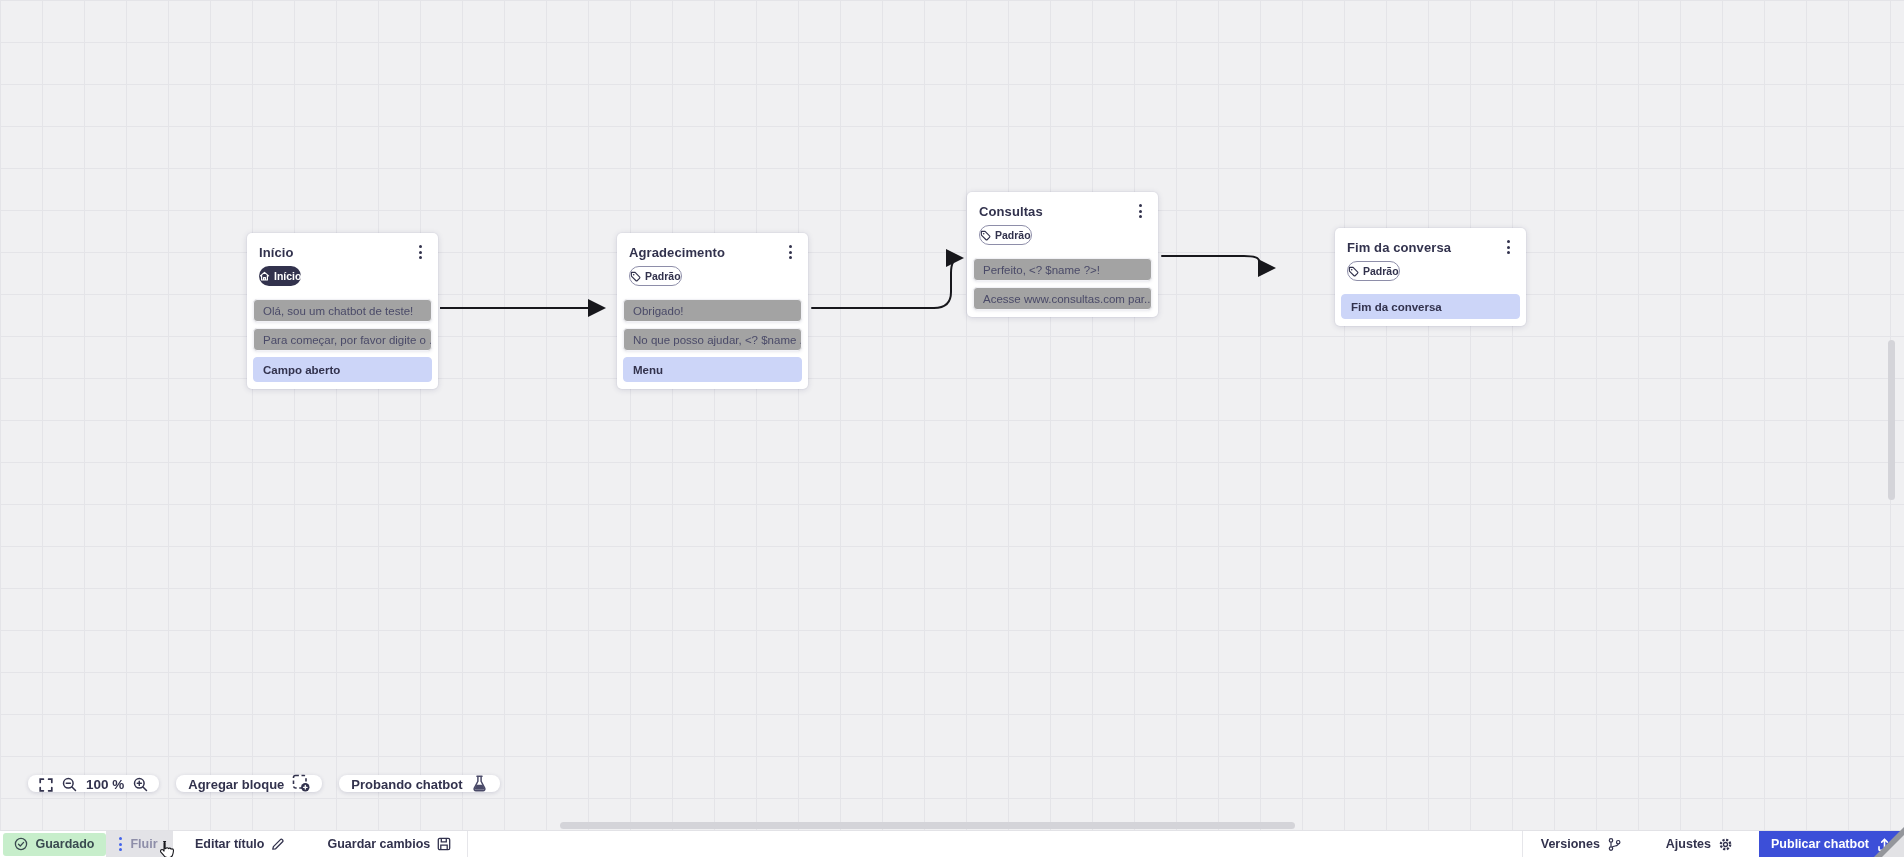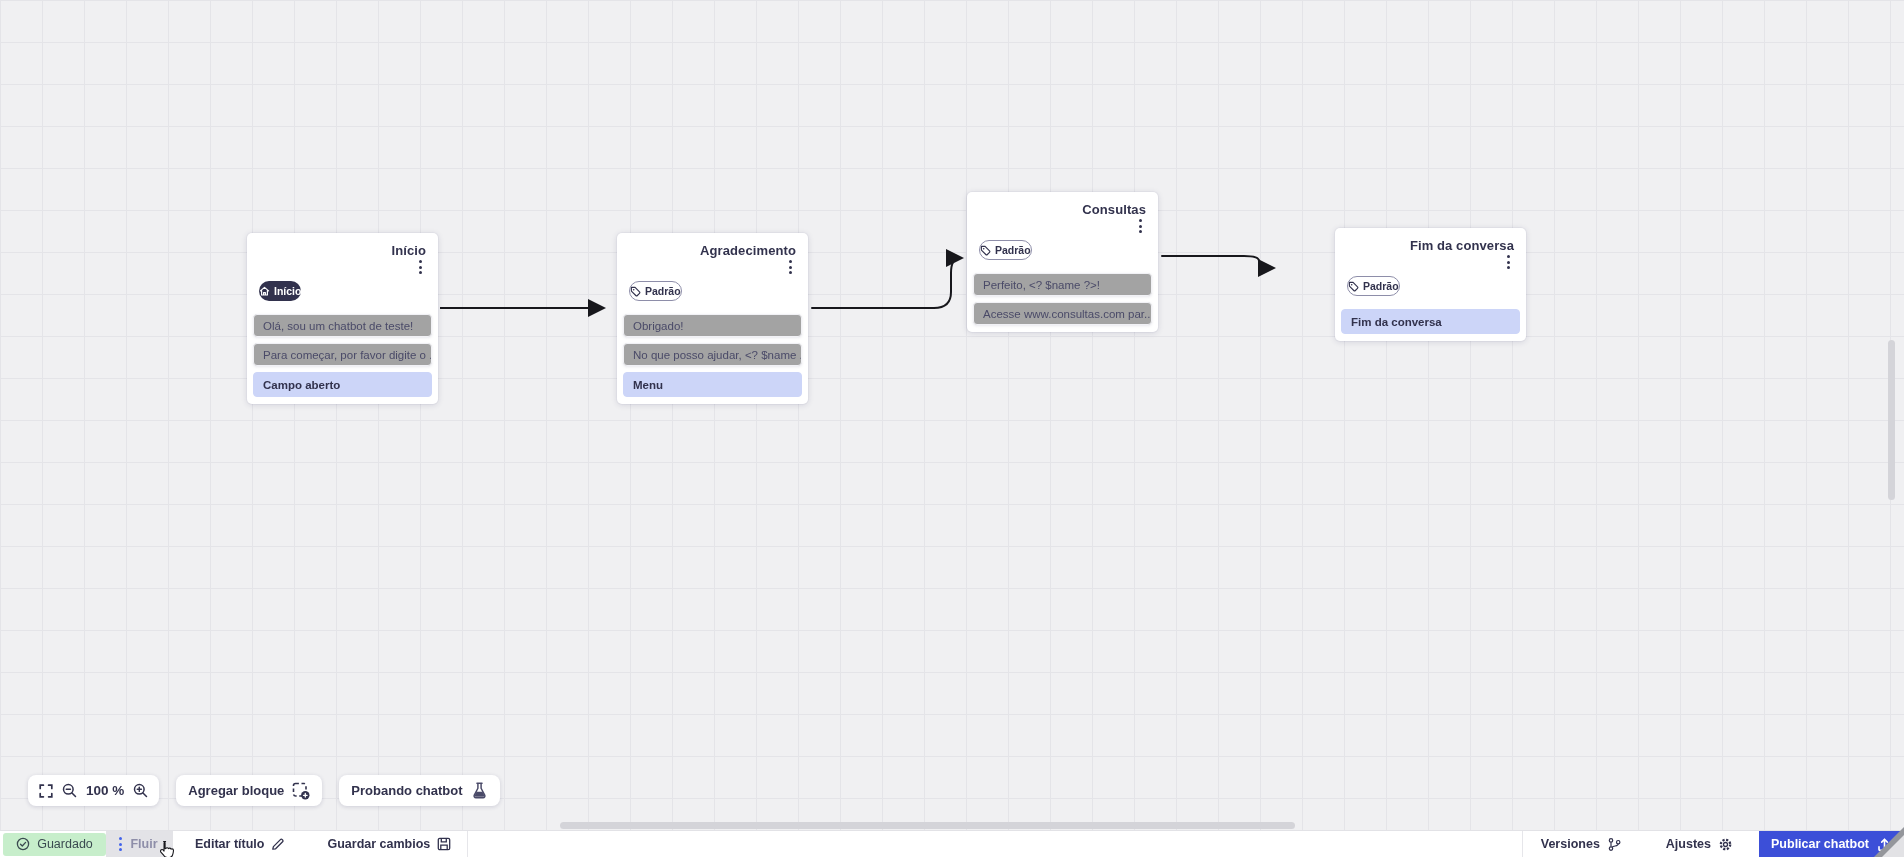--- a/index.html
+++ b/index.html
@@ -15,21 +15,21 @@
       linear-gradient(to bottom, #e4e4e8 1px, transparent 1px);
     background-size:42px 42px;
   }
   .edges { position:absolute; inset:0; pointer-events:none; }
 
   
   .node {
     position:absolute; width:191px; background:#fff; border-radius:5px;
     box-shadow:0 1px 6px rgba(33,33,82,.14), 0 0 0 1px rgba(33,33,82,.03);
   }
-  .node-header { display:flex; justify-content:space-between; align-items:flex-end; padding:10px 12px 3px;flex-direction:column; }
+  .node-header { display:flex; justify-content:space-between; align-items:center; padding:10px 12px 3px; }
   .node-title { font-size:13px; font-weight:700; color:#32324d; letter-spacing:.1px; }
   .kebab { display:flex; flex-direction:column; gap:2.5px; align-items:center; padding:2px 4px; cursor:pointer; }
   .kebab i { width:3px; height:3px; border-radius:50%; background:#32324d; }
   .badge-row { padding:2px 12px 9px; }
   .badge { display:inline-flex; align-items:center; gap:4px; height:20px; padding:0 0; border-radius:11px; font-size:10.5px; font-weight:700; }
   .badge.dark { background:#32324d; color:#fff; }
   .badge.outline { background:#fff; border:1px solid #8e8ea9; color:#32324d; }
   .rows { padding:4px 6px 7px; display:flex; flex-direction:column; gap:6px; }
   .row {
     background:#a3a3a3; border:1px solid #f1f1f5; border-radius:4px;
@@ -42,38 +42,38 @@
     color:#32324d; font-weight:700; padding:6px 9px 5px;
   }
 
   
   .hscroll { position:absolute; left:560px; top:822px; width:735px; height:7px; border-radius:4px; background:#d4d4d9; }
   .vscroll { position:absolute; left:1888px; top:340px; width:7px; height:160px; border-radius:4px; background:#d4d4d9; }
 
   
   .fab-bar { position:absolute; left:28px; top:775px; display:flex; gap:17px; align-items:center; }
   .fab {
-    background:#fff; border:none; border-radius:8px; height:31px;
+    background:#fff; border:none; border-radius:8px; height:17px;
     box-shadow:0 1px 4px rgba(33,33,82,.16);
-    display:flex; align-items:center; gap:8px; padding:0 12px;
+    display:flex; align-items:flex-end; gap:8px; padding:0 12px;
     font-family:inherit; font-size:13px; font-weight:700; color:#32324d; cursor:pointer;
   }
   .zoom-pill { gap:9px; padding:0 11px; }
   .zoom-pill .zval { font-size:13.5px; font-weight:700; color:#32324d; }
   .iconbtn { display:flex; align-items:center; cursor:pointer; background:none; border:none; padding:0; }
 
   
   .statusbar {
     position:absolute; left:0; right:0; bottom:0; height:27px; background:#fff;
     border-top:1px solid #e2e2e6; display:flex; align-items:center; font-size:12.5px; color:#32324d;
   }
   .saved-pill {
     margin-left:3px; width:103px; height:23px; background:#c7eecb; border-radius:3px;
     display:flex; align-items:center; justify-content:center; gap:7px;
-    font-weight:400; color:#3a4a50;
+    font-weight:700; color:#3a4a50;
   }
   .flow-tab {
     width:67px; height:27px; background:#e3e3e7; display:flex; align-items:center;
     padding:0 10px; gap:0; cursor:pointer;
   }
   .drag-dots { display:flex; flex-direction:column; gap:2.5px; align-items:center; padding:2px 3px; cursor:grab; }
   .drag-dots i { width:3px; height:3px; border-radius:50%; background:#4263eb; }
   .flow-name { flex:1; text-align:center; color:#8e8ea9; font-weight:700; }
   .bar-btn { display:flex; align-items:center; gap:7px; background:none; border:none; cursor:pointer;
              font-family:inherit; font-size:12.5px; font-weight:700; color:#32324d; }

